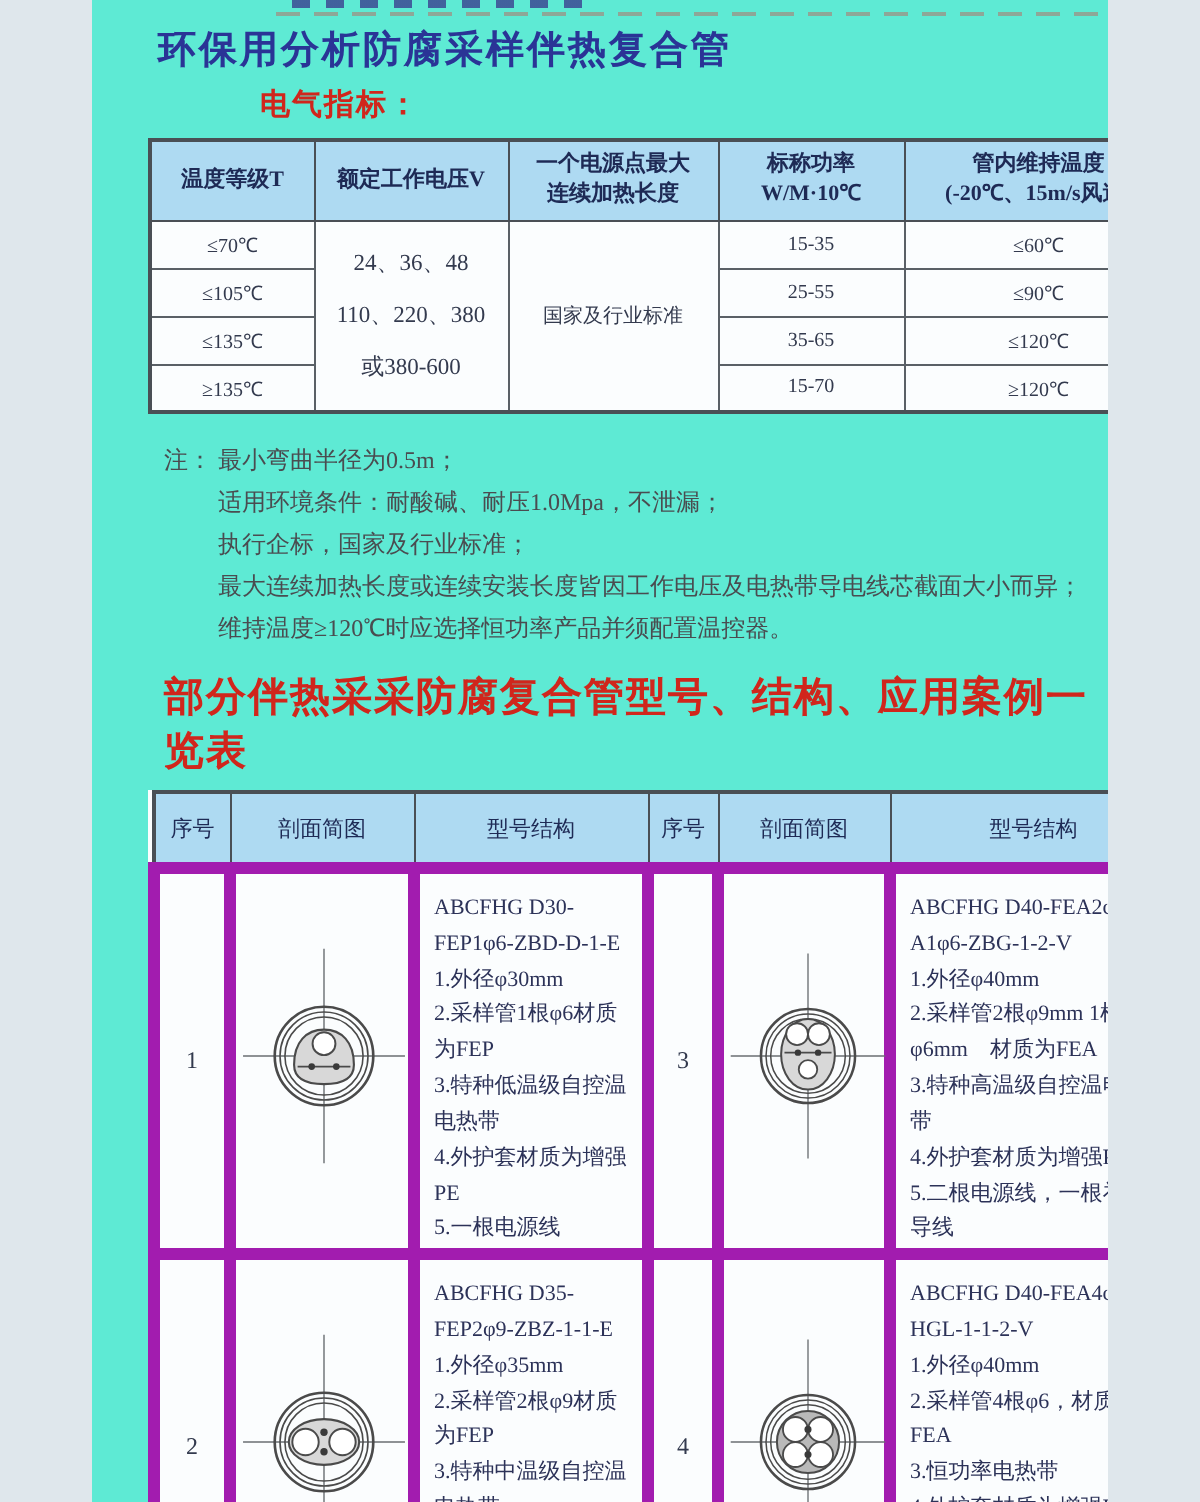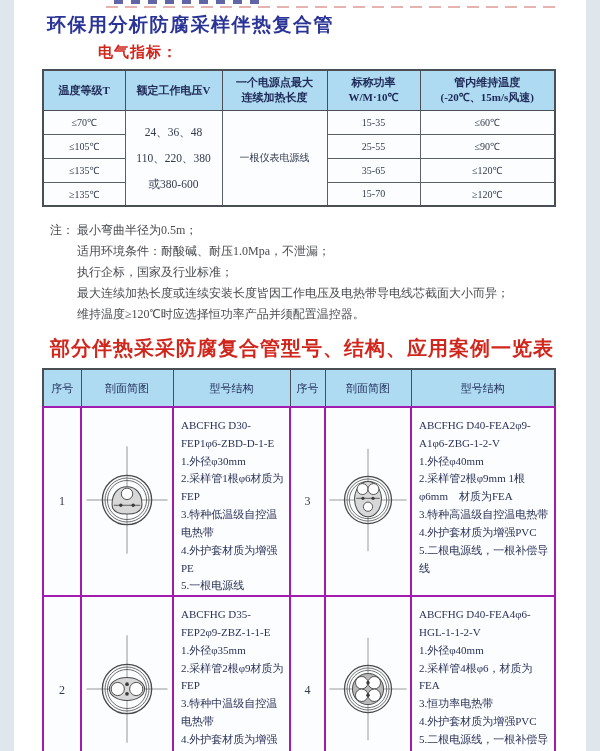--- a/index.html
+++ b/index.html
@@ -1,19 +1,19 @@
 <!DOCTYPE html>
 <html><head>
 <meta charset="utf-8">
 <style>
   * { margin:0; padding:0; box-sizing:border-box; }
   body { background:#dfe7ec; font-family:"Liberation Serif", serif; }
   .page {
-    position:relative; width:572px; height:751px; margin:0 auto;
-    background:#ffffff; overflow:hidden; color:#333;
+    position:relative; width:508px; height:751px; margin:0 auto;
+    background:#5eead4; overflow:hidden; color:#333;
   }
   
   .top-clip { position:absolute; top:0; left:92px; width:460px; height:9px; }
   .frag-blue {
     position:absolute; top:0; left:8px; width:150px; height:4px; opacity:.8;
     background:repeating-linear-gradient(90deg,#3a3f8f 0 9px, transparent 9px 17px);
   }
   .frag-red {
     position:absolute; top:6px; left:0; width:450px; height:2px; opacity:.45;
     background:repeating-linear-gradient(90deg,#c8554e 0 12px, transparent 12px 19px);
@@ -43,21 +43,21 @@
   }
   .t1 td.voltage { line-height:26px; font-size:11.5px; }
   .notes { margin:13px 0 0 36px; display:grid; grid-template-columns:27px auto;
     font-size:12px; color:#4a4c50; line-height:21px; }
   .notes .note-label { grid-row:1; }
   .t2 { margin-top:6px; width:512px; border:2px solid #4a4f55; }
   .t2 th {
     height:38px; background:#aedaf2; border:1px solid #4a4f55;
     font-size:11px; font-weight:normal; color:#1e2a55; text-align:center;
   }
-  .t2 td { border:2px solid #a21caf;margin-left:22px; }
+  .t2 td { border:6px solid #a21caf;margin-left:22px; }
   .t2 .row-1 { height:170px; }
   .t2 .row-2 { height:162px; }
   .t2 td.no { text-align:center; font-size:12px; color:#333a4e; }
   .t2 td.diagram { text-align:center; vertical-align:middle; }
   .t2 td.model {
     vertical-align:top; padding:9px 5px 0 7px; font-size:11px; color:#2c3258;
     line-height:1.62; white-space:pre-line; text-align:left;
   }
   svg .axis { stroke:#6a6e72; stroke-width:0.8; }
   svg .ring { fill:none; stroke:#4a4a4a; stroke-width:1.5; }
@@ -101,21 +101,21 @@
         <th>管内维持温度
 (-20℃、15m/s风速)</th>
       </tr>
     </thead>
     <tbody>
       <tr>
         <td>≤70℃</td>
         <td class="voltage" rowspan="4">24、36、48
 110、220、380
 或380-600</td>
-        <td rowspan="4">一根仪表电源线</td>
+        <td rowspan="4">国家及行业标准</td>
         <td>15-35</td>
         <td>≤60℃</td>
       </tr>
       <tr>
         <td>≤105℃</td>
         <td>25-55</td>
         <td>≤90℃</td>
       </tr>
       <tr>
         <td>≤135℃</td>

